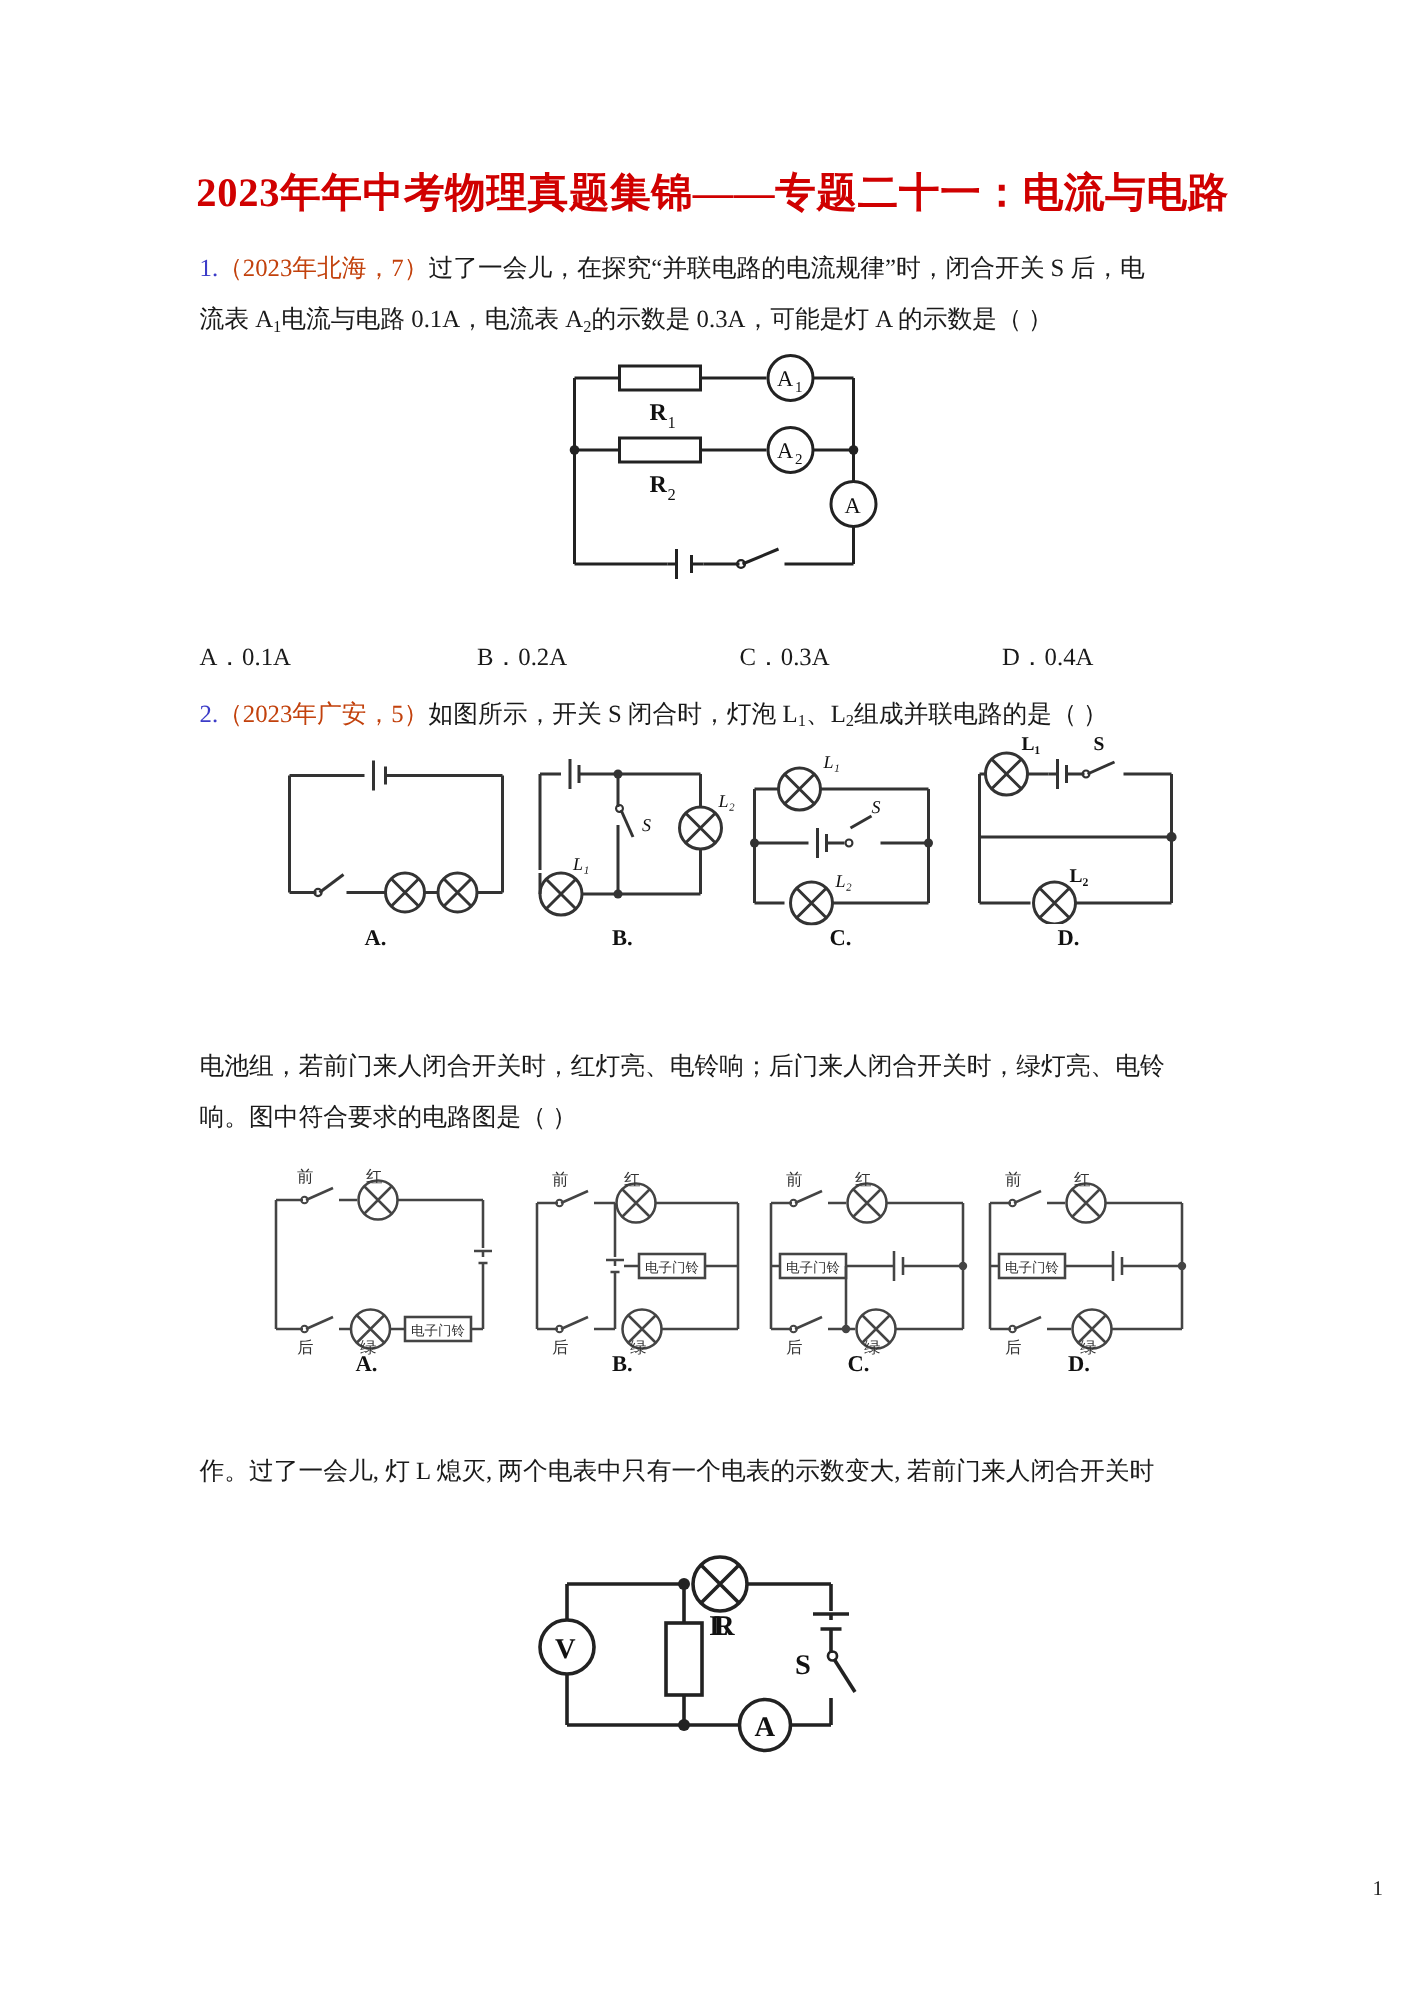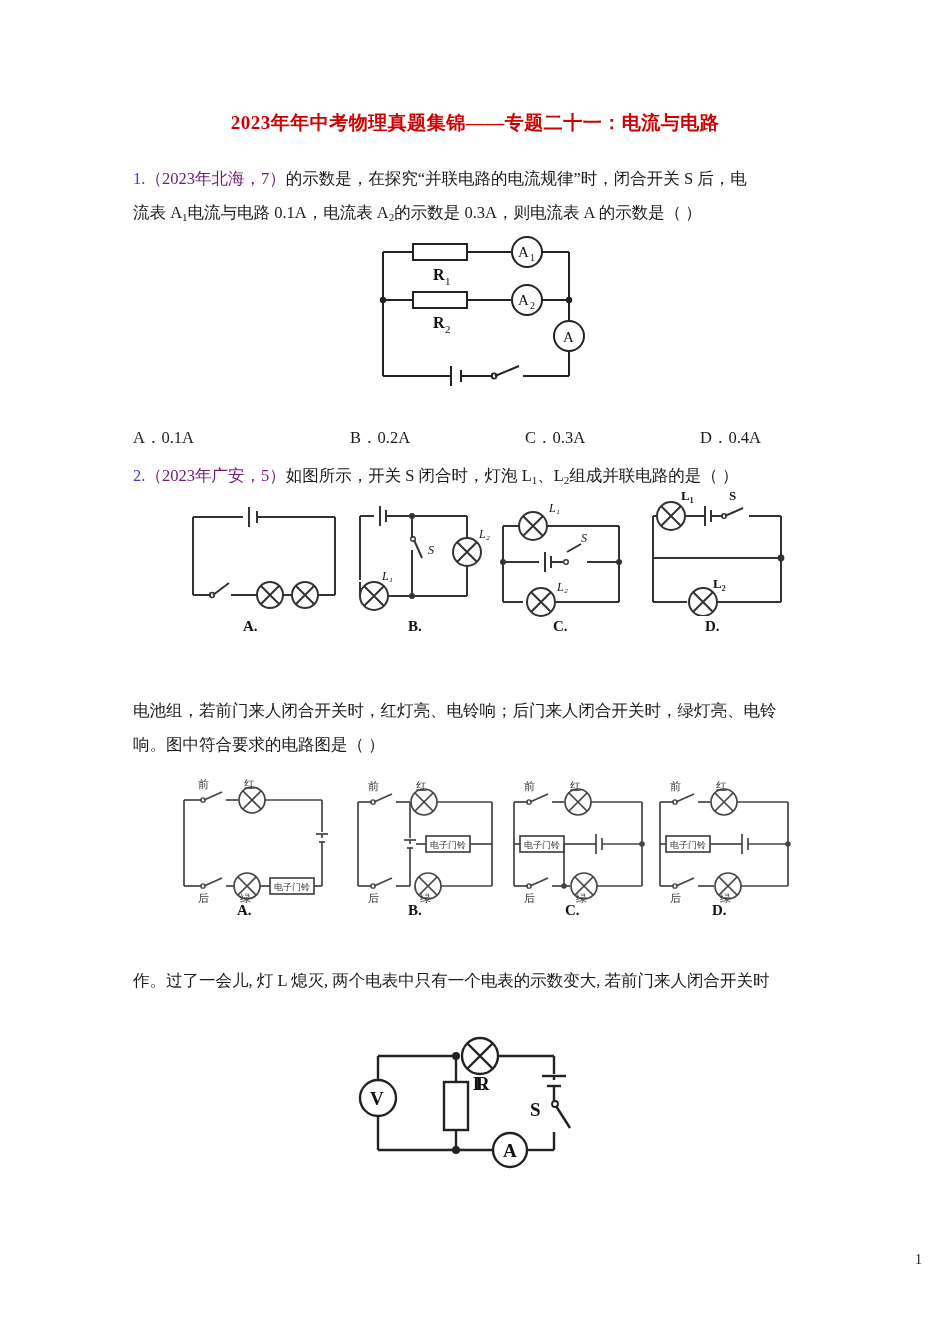--- a/index.html
+++ b/index.html
@@ -19,37 +19,37 @@
     position: absolute;
     left: 0; top: 0;
     width: 950px;
     height: 1344px;
   }
   .title {
     position: absolute;
     left: 0; top: 110px;
     width: 950px;
     text-align: center;
-    font-size: 19px;
+    font-size: 27px;
     font-weight: bold;
     color: #d00000;
     letter-spacing: 0.5px;
     font-family: "Liberation Serif", "DejaVu Serif", serif;
   }
   .qline {
     position: absolute;
     left: 133px;
     width: 690px;
     font-size: 16.5px;
     line-height: 34px;
     color: #1a1a1a;
     text-align: justify;
   }
   .src {
-    color: #701a75;
+    color: #c2410c;
   }
   .qnum {
     color: #3c3cc8;
   }
   sub {
     font-size: 11px;
     vertical-align: baseline;
     position: relative;
     top: 3px;
   }
@@ -88,24 +88,24 @@
   }
 </style>
 </head>
 <body>
 
 <div class="page">
 
   <div class="title">2023年年中考物理真题集锦——专题二十一：电流与电路</div>
 
   <div class="qline" style="top:162px;">
-    <span class="qnum">1.</span><span class="src">（2023年北海，7）</span><span>的示数是，在探究“并联电路的电流规律”时，闭合开关 S 后，电</span>
+    <span class="qnum">1.</span><span class="src">（2023年北海，7）</span><span>过了一会儿，在探究“并联电路的电流规律”时，闭合开关 S 后，电</span>
   </div>
   <div class="qline" style="top:196px;">
-    <span>流表 A</span><sub>1</sub><span>电流与电路 0.1A，电流表 A</span><sub>2</sub><span>的示数是 0.3A，则电流表 A 的示数是（     ）</span>
+    <span>流表 A</span><sub>1</sub><span>电流与电路 0.1A，电流表 A</span><sub>2</sub><span>的示数是 0.3A，可能是灯 A 的示数是（     ）</span>
   </div>
 
   <div class="fig" style="left:373px; top:236px;">
     <svg width="240" height="155" viewBox="0 0 240 155">
       <g stroke="#222" stroke-width="2" fill="none">
 
         <path d="M10,16 L40,16"></path>
         <rect x="40" y="8" width="54" height="16" fill="#fff"></rect>
         <path d="M94,16 L138,16"></path>
         <circle cx="154" cy="16" r="15" fill="#fff"></circle>
@@ -143,21 +143,21 @@
       <text x="72" y="97" font-family="Liberation Serif, serif" font-size="11" fill="#111">2</text>
       <text x="145" y="21" font-family="Liberation Serif, serif" font-size="15" fill="#111">A</text>
       <text x="157" y="25" font-family="Liberation Serif, serif" font-size="10" fill="#111">1</text>
       <text x="145" y="69" font-family="Liberation Serif, serif" font-size="15" fill="#111">A</text>
       <text x="157" y="73" font-family="Liberation Serif, serif" font-size="10" fill="#111">2</text>
       <text x="190" y="106" font-family="Liberation Serif, serif" font-size="15" fill="#111">A</text>
     </svg>
   </div>
 
   <div class="opts" style="top:406px;">
-    <span class="oi" style="width:185px;">A．0.1A</span><span class="oi" style="width:175px;margin-left:32px;">B．0.2A</span><span class="oi" style="width:175px;margin-top:17px;">C．0.3A</span><span class="oi">D．0.4A</span>
+    <span class="oi" style="width:185px;">A．0.1A</span><span class="oi" style="width:175px;">B．0.2A</span><span class="oi" style="width:175px;margin-top:17px;">C．0.3A</span><span class="oi">D．0.4A</span>
   </div>
 
   <div class="qline" style="top:447px;margin-top:12px;">
     <span class="qnum">2.</span><span class="src">（2023年广安，5）</span><span>如图所示，开关 S 闭合时，灯泡 L</span><sub>1</sub><span>、L</span><sub>2</sub><span>组成并联电路的是（     ）</span>
   </div>
 
   <div class="fig" style="left:185px; top:495px;">
     <svg width="165" height="120" viewBox="0 0 165 120">
       <g stroke="#333" stroke-width="2" fill="none">
         <path d="M8,22 L58,22"></path>

